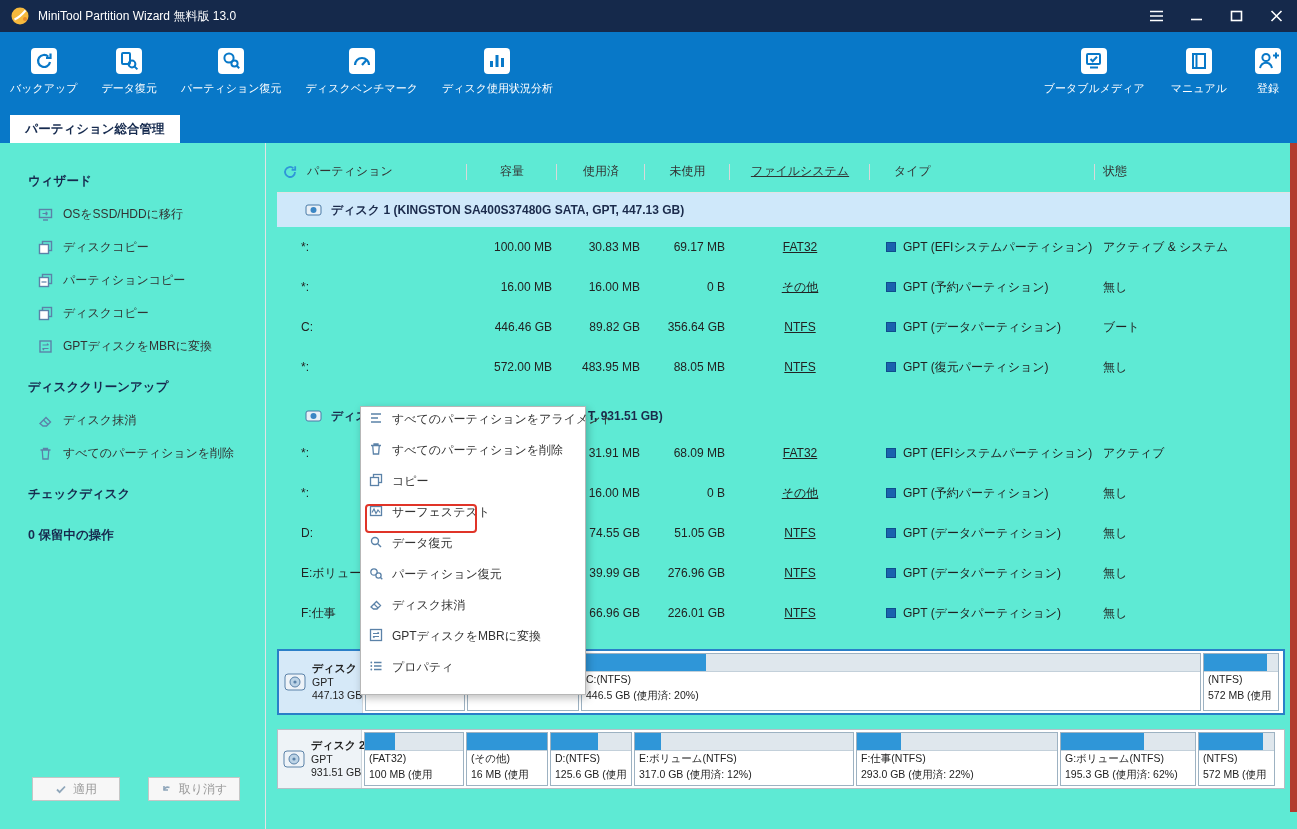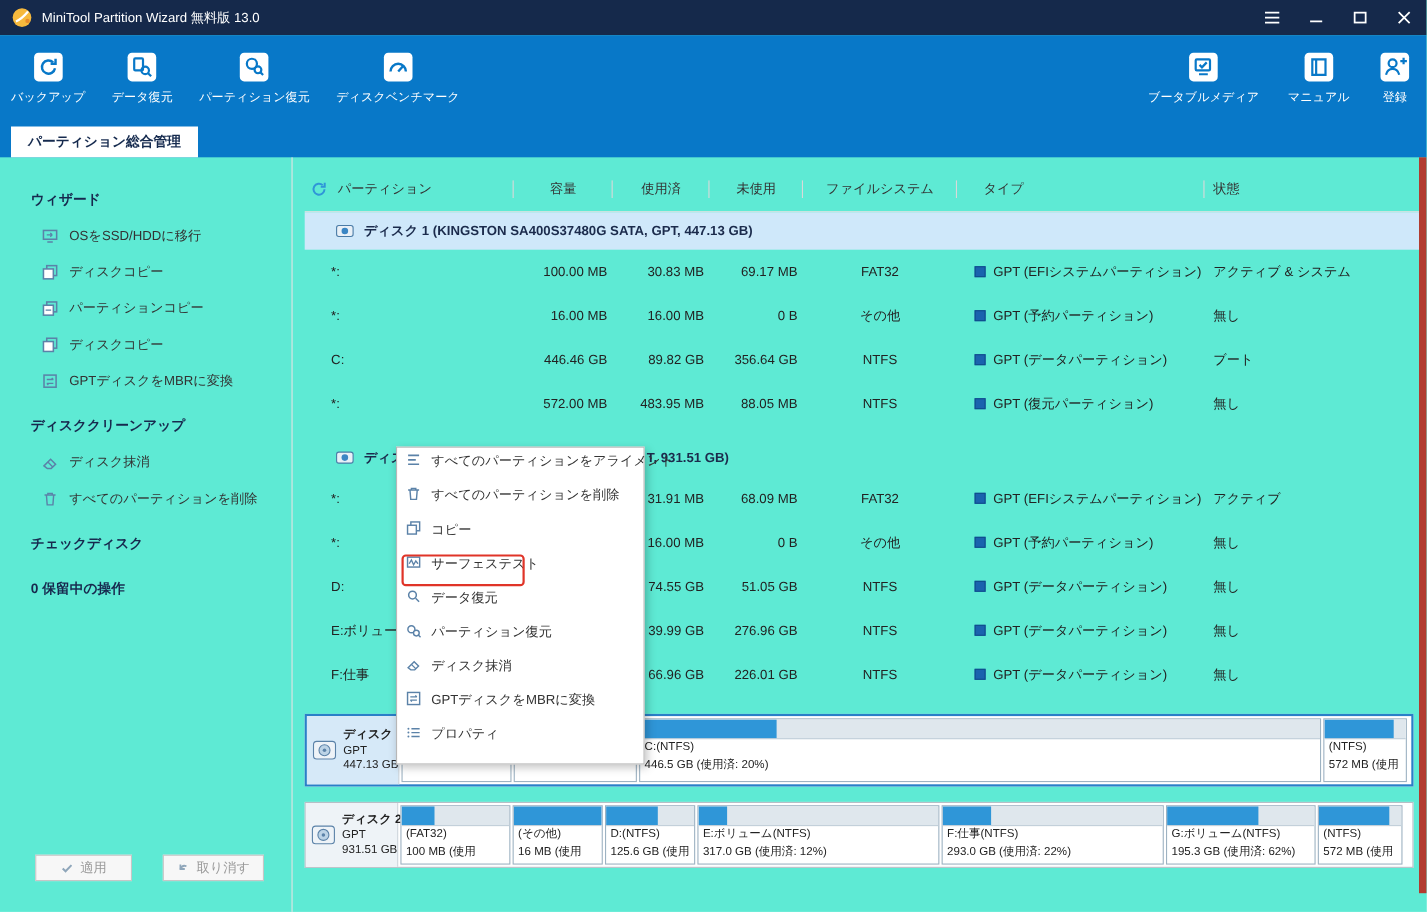--- a/index.html
+++ b/index.html
@@ -30,21 +30,21 @@
   .btn.undo { width: 92px; }
 
   .main { flex: 1; position: relative; padding: 8px 0 0 11px; }
 
   
   .t-header { display: flex; align-items: center; height: 42px; border-bottom: 1px solid #e3e3e3; color: #333; font-size: 12px; width: 1013px; }
   .t-header .cell { display: flex; align-items: center; justify-content: center; position: relative; height: 100%; }
   .t-header .cell::after { content: ""; position: absolute; right: 0; top: 13px; height: 16px; width: 1px; background: #d9d9d9; }
   .t-header .cell:last-child::after { display: none; }
   .col-p { width: 190px; } .col-cap { width: 90px; } .col-used { width: 88px; }
-  .col-un { width: 85px; } .col-fs { width: 140px; } .col-type { width: 225px; } .col-st { width: 195px; }
+  .col-un { width: 85px; } .col-fs { width: 140px; text-decoration: underline; } .col-type { width: 225px; } .col-st { width: 195px; }
   .t-header .col-p { justify-content: flex-start; padding-left: 6px; gap: 10px; }
   .t-header .col-type { justify-content: flex-start; padding-left: 24px; }
   .t-header .col-st { justify-content: flex-start; padding-left: 8px; }
 
   .d-header { display: flex; align-items: center; height: 34px; padding-left: 28px; gap: 9px; font-size: 12px; font-weight: bold; color: #1b2b4c; width: 1013px; cursor: pointer; position: relative; }
   .d-header.selected { background: #cfe8fa; }
   .d2-frag { position: absolute; left: 311px; font-weight: bold; }
 
   .p-row { display: flex; align-items: center; height: 40px; font-size: 12px; color: #222; width: 1013px; cursor: pointer; }
   .p-row .col-p { padding-left: 24px; }
@@ -153,20 +153,31 @@
       <div class="tb-item">
         <span>
             <svg width="30" height="30" viewBox="0 0 30 30">
               <rect x="2" y="2" width="26" height="26" rx="4" fill="#fff"></rect>
               <path d="M8 19a7 7 0 0 1 14 0" fill="none" stroke="#0878c8" stroke-width="2.2"></path>
               <path d="M15 19l4.5-5" stroke="#0878c8" stroke-width="2.2"></path>
             </svg>
           </span>
         <span>ディスクベンチマーク</span>
       </div>
+      <div class="tb-item">
+        <span>
+            <svg width="30" height="30" viewBox="0 0 30 30">
+              <rect x="2" y="2" width="26" height="26" rx="4" fill="#fff"></rect>
+              <rect x="8" y="15" width="3" height="6" fill="#0878c8"></rect>
+              <rect x="13.5" y="9" width="3" height="12" fill="#0878c8"></rect>
+              <rect x="19" y="12" width="3" height="9" fill="#0878c8"></rect>
+            </svg>
+          </span>
+        <span>ディスク使用状況分析</span>
+      </div>
 
       <div class="tb-right">
         <div class="tb-item">
           <span>
               <svg width="30" height="30" viewBox="0 0 30 30">
                 <rect x="2" y="2" width="26" height="26" rx="4" fill="#fff"></rect>
                 <rect x="8" y="8" width="13" height="10" rx="1" fill="none" stroke="#0878c8" stroke-width="2"></rect>
                 <path d="M11 21.5h8" stroke="#0878c8" stroke-width="2"></path>
                 <path d="M11.5 13l2.2 2.2 4.3-4.5" fill="none" stroke="#0878c8" stroke-width="2"></path>
               </svg>

